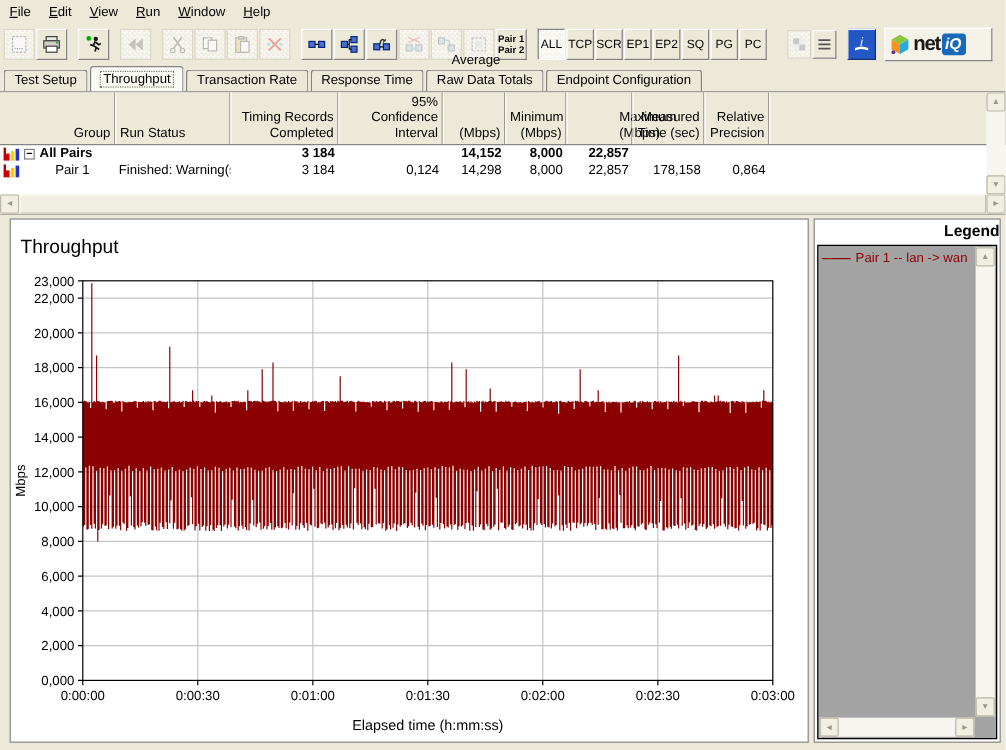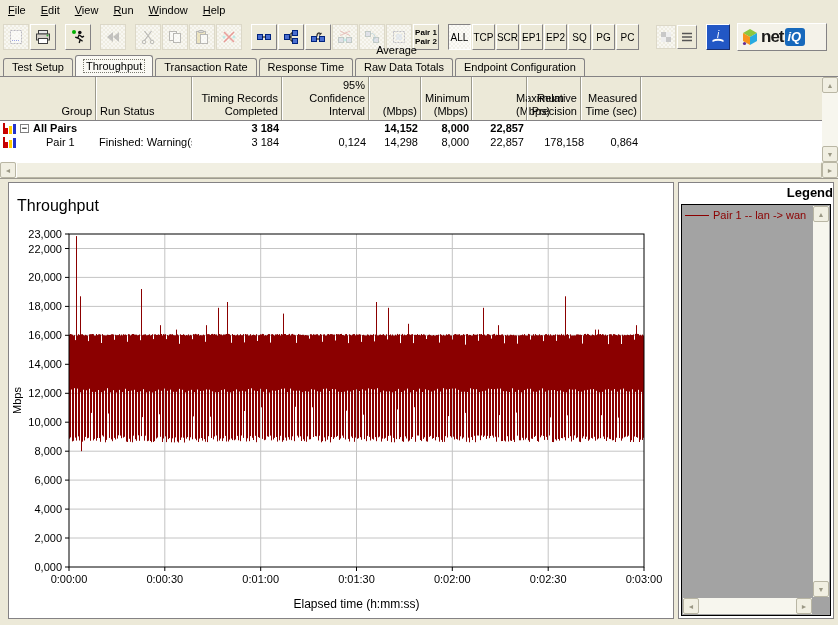--- a/index.html
+++ b/index.html
@@ -269,27 +269,27 @@
         <div>(Mbps)</div>
       </div>
       <div class="th right" style="width: 51px;">
         <div>Minimum</div>
         <div>(Mbps)</div>
       </div>
       <div class="th right" style="width: 55px; padding-left: 43px;">
         <div>Maximum</div>
         <div>(Mbps)</div>
       </div>
+      <div class="th right" style="width: 60px;">
+        <div>Measured</div>
+        <div>Time (sec)</div>
+      </div>
       <div class="th right" style="width: 54px;">
         <div>Relative</div>
         <div>Precision</div>
-      </div>
-      <div class="th right" style="width: 60px;">
-        <div>Measured</div>
-        <div>Time (sec)</div>
       </div>
       <div class="th" style="width: auto; flex: 1 1 0%;">
         <div></div>
       </div>
     </div>
   <div id="tbody">
       <div class="trow bold">
         <div class="td groupcell" style="width: 96px;">
           <span class="bars-icon">
             <i style="height:6px;background:#D00000"></i>

